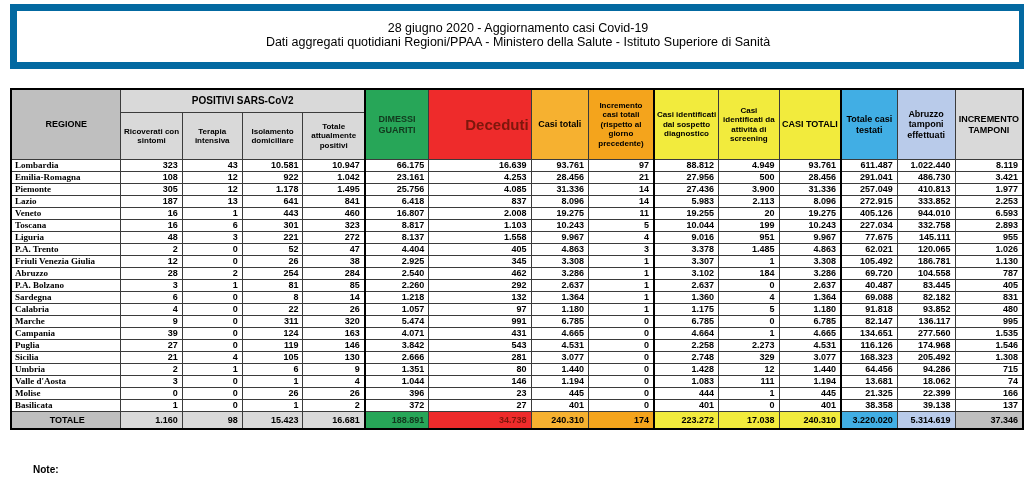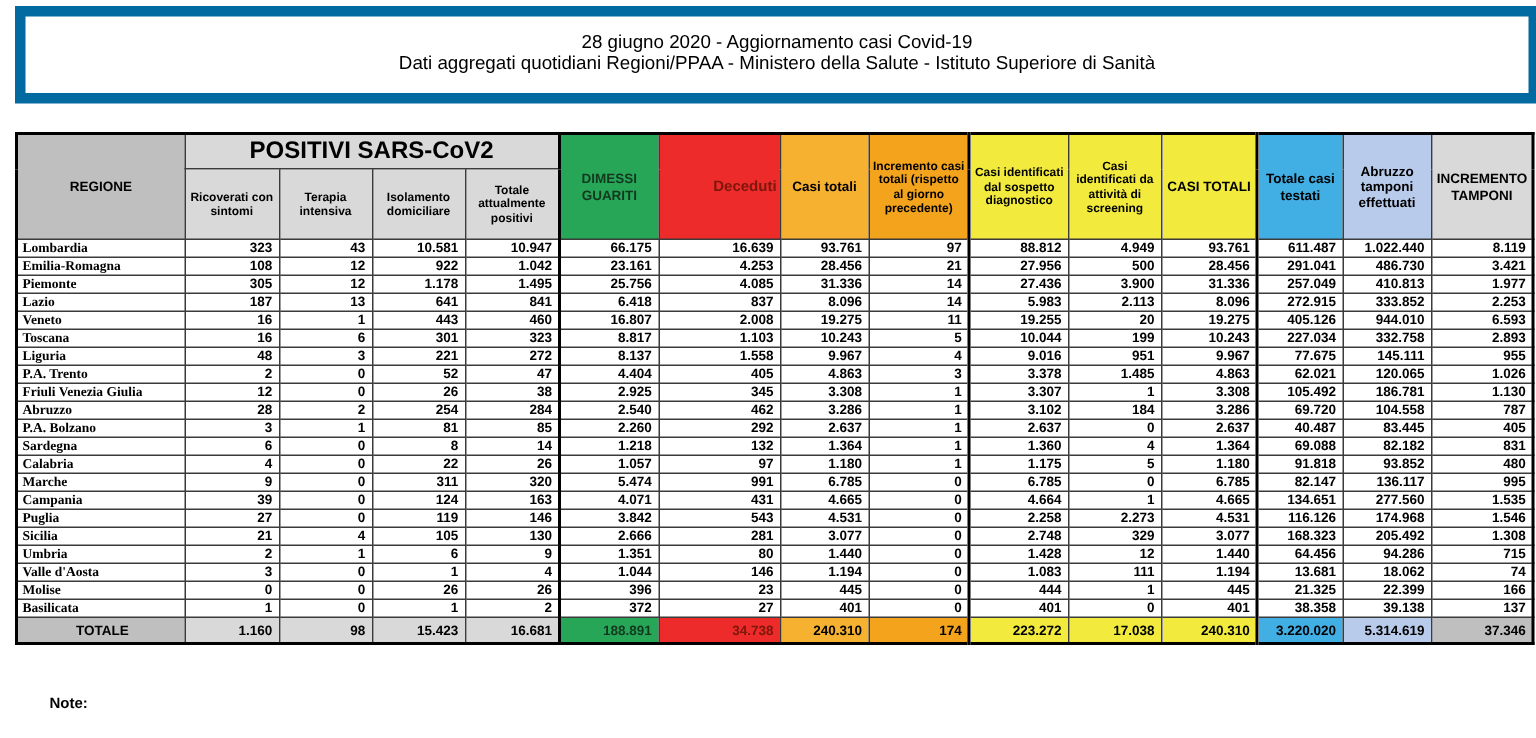--- a/index.html
+++ b/index.html
@@ -21,23 +21,23 @@
   th,td{border:1px solid #3b3b3b;overflow:hidden;}
   th{
     font-weight:bold;text-align:center;vertical-align:middle;
     font-size:8px;line-height:1.18;padding:1px 2px;
   }
   .sep{border-right:2.5px solid #000;}
 
   
   .h-regione{background:var(--gray_dark);font-size:9px;}
   .h-sub{background:var(--gray_light);}
-  .h-group{background:var(--gray_light);font-size:16px;height:20px;}
+  .h-group{background:var(--gray_light);font-size:10px;height:20px;}
   .h-green{background:var(--green);color:var(--green_text);font-size:9px;}
-  .h-red{background:var(--red);color:var(--red_text);font-size:10px;padding-left:36px;}
+  .h-red{background:var(--red);color:var(--red_text);font-size:15px;padding-left:36px;}
   .h-o1{background:var(--orange1);font-size:9px;}
   .h-o2{background:var(--orange2);}
   .h-y{background:var(--yellow);}
   .h-ybig{background:var(--yellow);font-size:9px;}
   .h-blue{background:var(--blue);font-size:9px;}
   .h-lav{background:var(--lavender);font-size:9px;}
   .h-gray{background:var(--gray_light);font-size:9px;}
   .subrow th{height:44px;}
 
   

